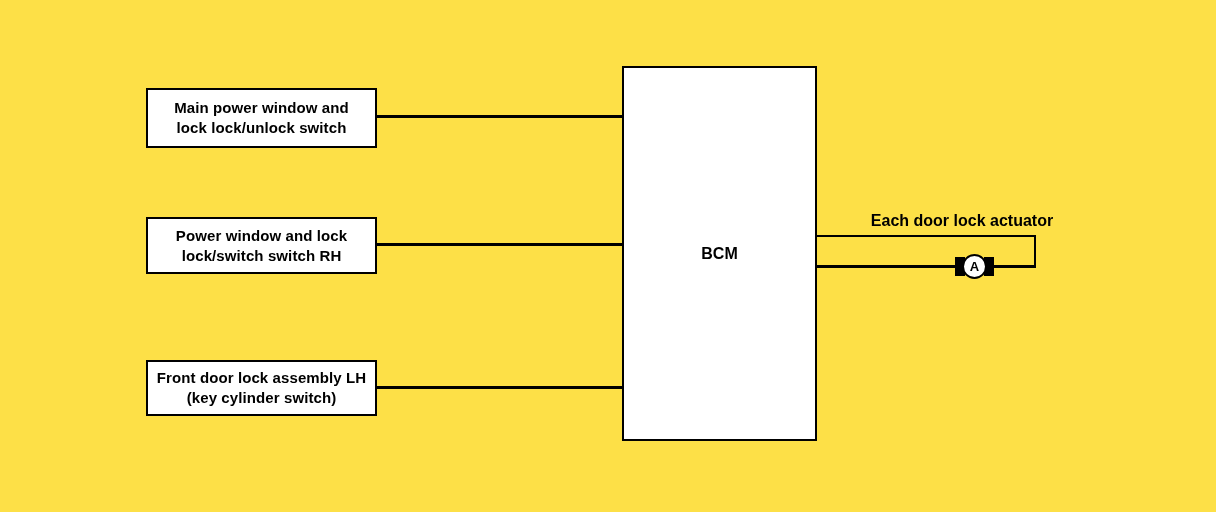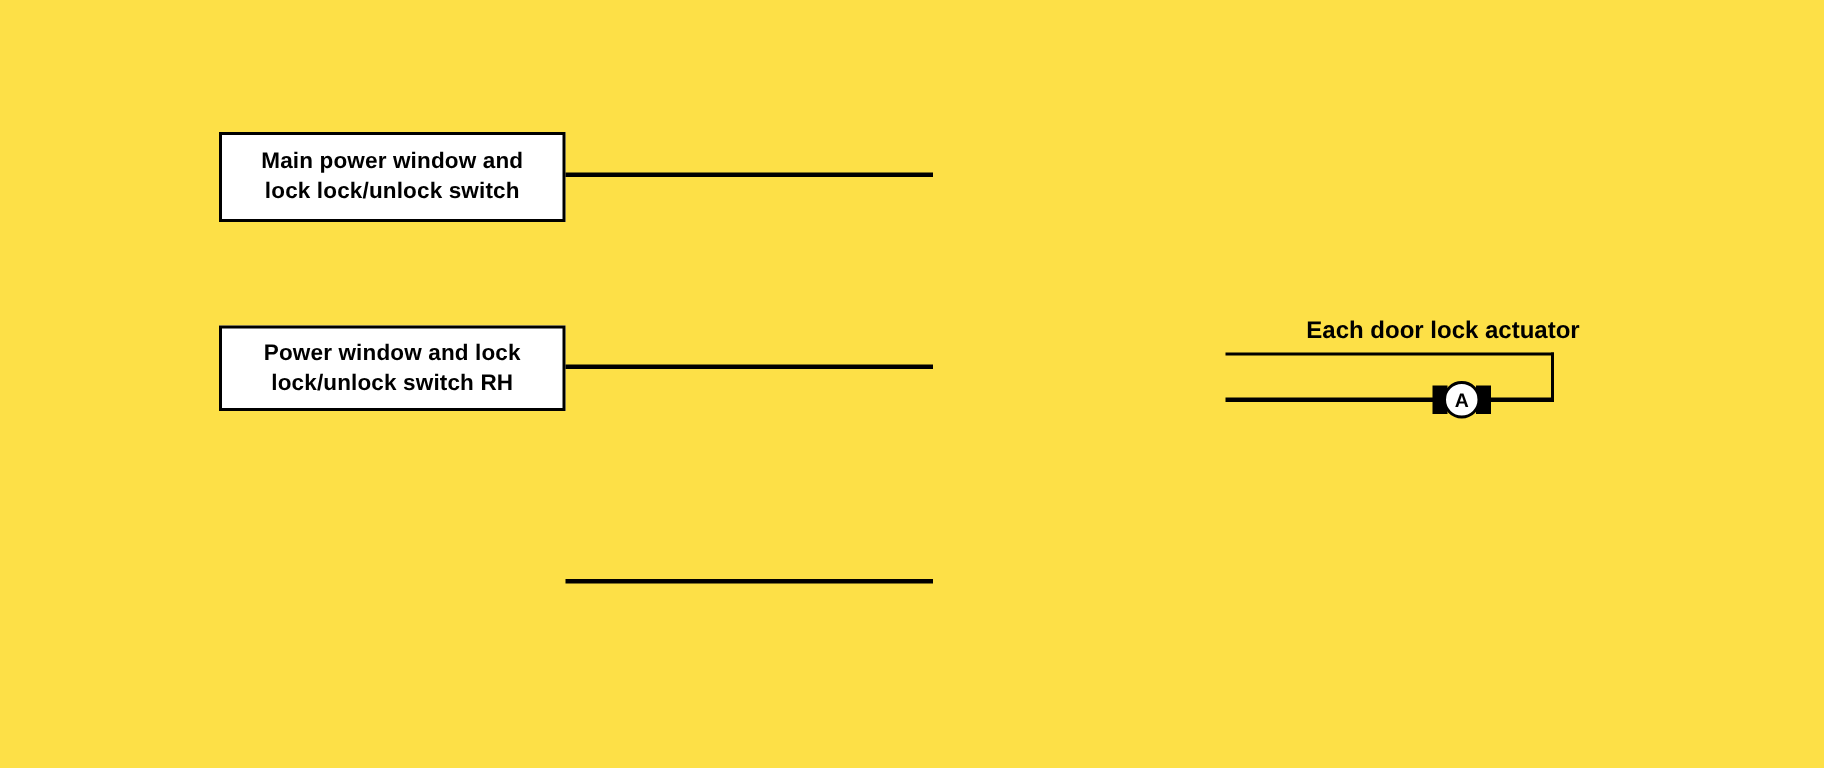--- a/index.html
+++ b/index.html
@@ -95,24 +95,31 @@
 
 <div class="canvas">
 
   <div class="node-box input-box box-1">
     <span>Main power window and</span>
     <span>lock lock/unlock switch</span>
   </div>
 
   <div class="node-box input-box box-2">
     <span>Power window and lock</span>
-    <span>lock/unlock switch RH</span>
+    <span>lock/switch switch RH</span>
   </div>
 
+  <div class="node-box input-box box-3">
+    <span>Front door lock assembly LH</span>
+    <span>(key cylinder switch)</span>
+  </div>
 
+  <div class="node-box bcm-box">
+    <span>BCM</span>
+  </div>
 
   <div class="wire wire-h1"></div>
   <div class="wire wire-h2"></div>
   <div class="wire wire-h3"></div>
 
   <div class="wire act-wire-top"></div>
   <div class="wire act-wire-right"></div>
   <div class="wire act-wire-bottom"></div>
 
   <div class="actuator-label">Each door lock actuator</div>

